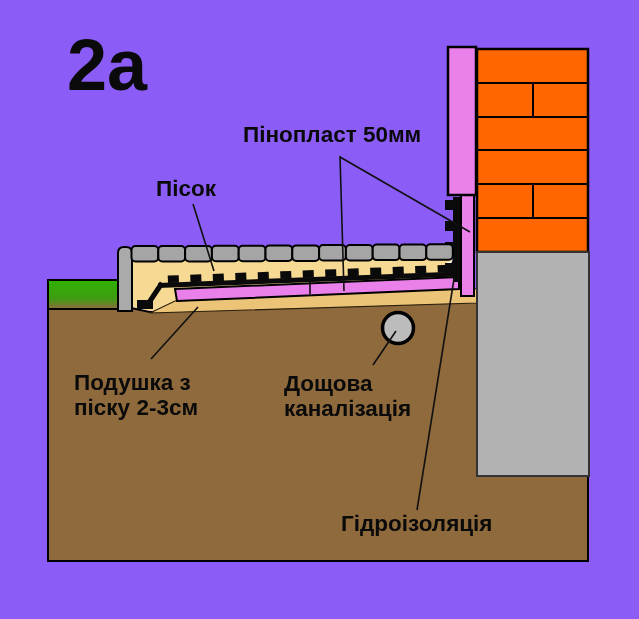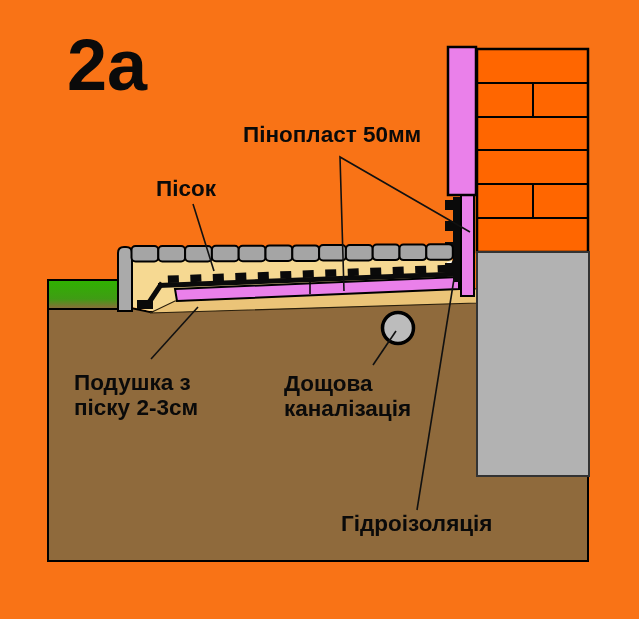--- a/index.html
+++ b/index.html
@@ -1,16 +1,16 @@
 <!DOCTYPE html>
 <html><head>
 <meta charset="utf-8">
 <style>
   html,body{margin:0;padding:0;background:#ffffff;width:639px;height:619px;overflow:hidden;}
-  .stage{position:relative;width:639px;height:619px;background:#f97316;text-decoration:underline;}
+  .stage{position:relative;width:639px;height:619px;background:#8b5cf6;text-decoration:underline;}
   svg{display:block;}
   text{font-family:"Liberation Sans","DejaVu Sans",sans-serif;font-weight:bold;fill:#0a0a0a;}
   .figure-num{font-size:72px;}
   .label{font-size:22.5px;}
   .leader{stroke:#111;stroke-width:1.6;fill:none;}
   .outlined{stroke:#000;stroke-width:2;}
   .outlined-thick{stroke:#000;stroke-width:2.5;}
 </style>
 </head>
 <body>

